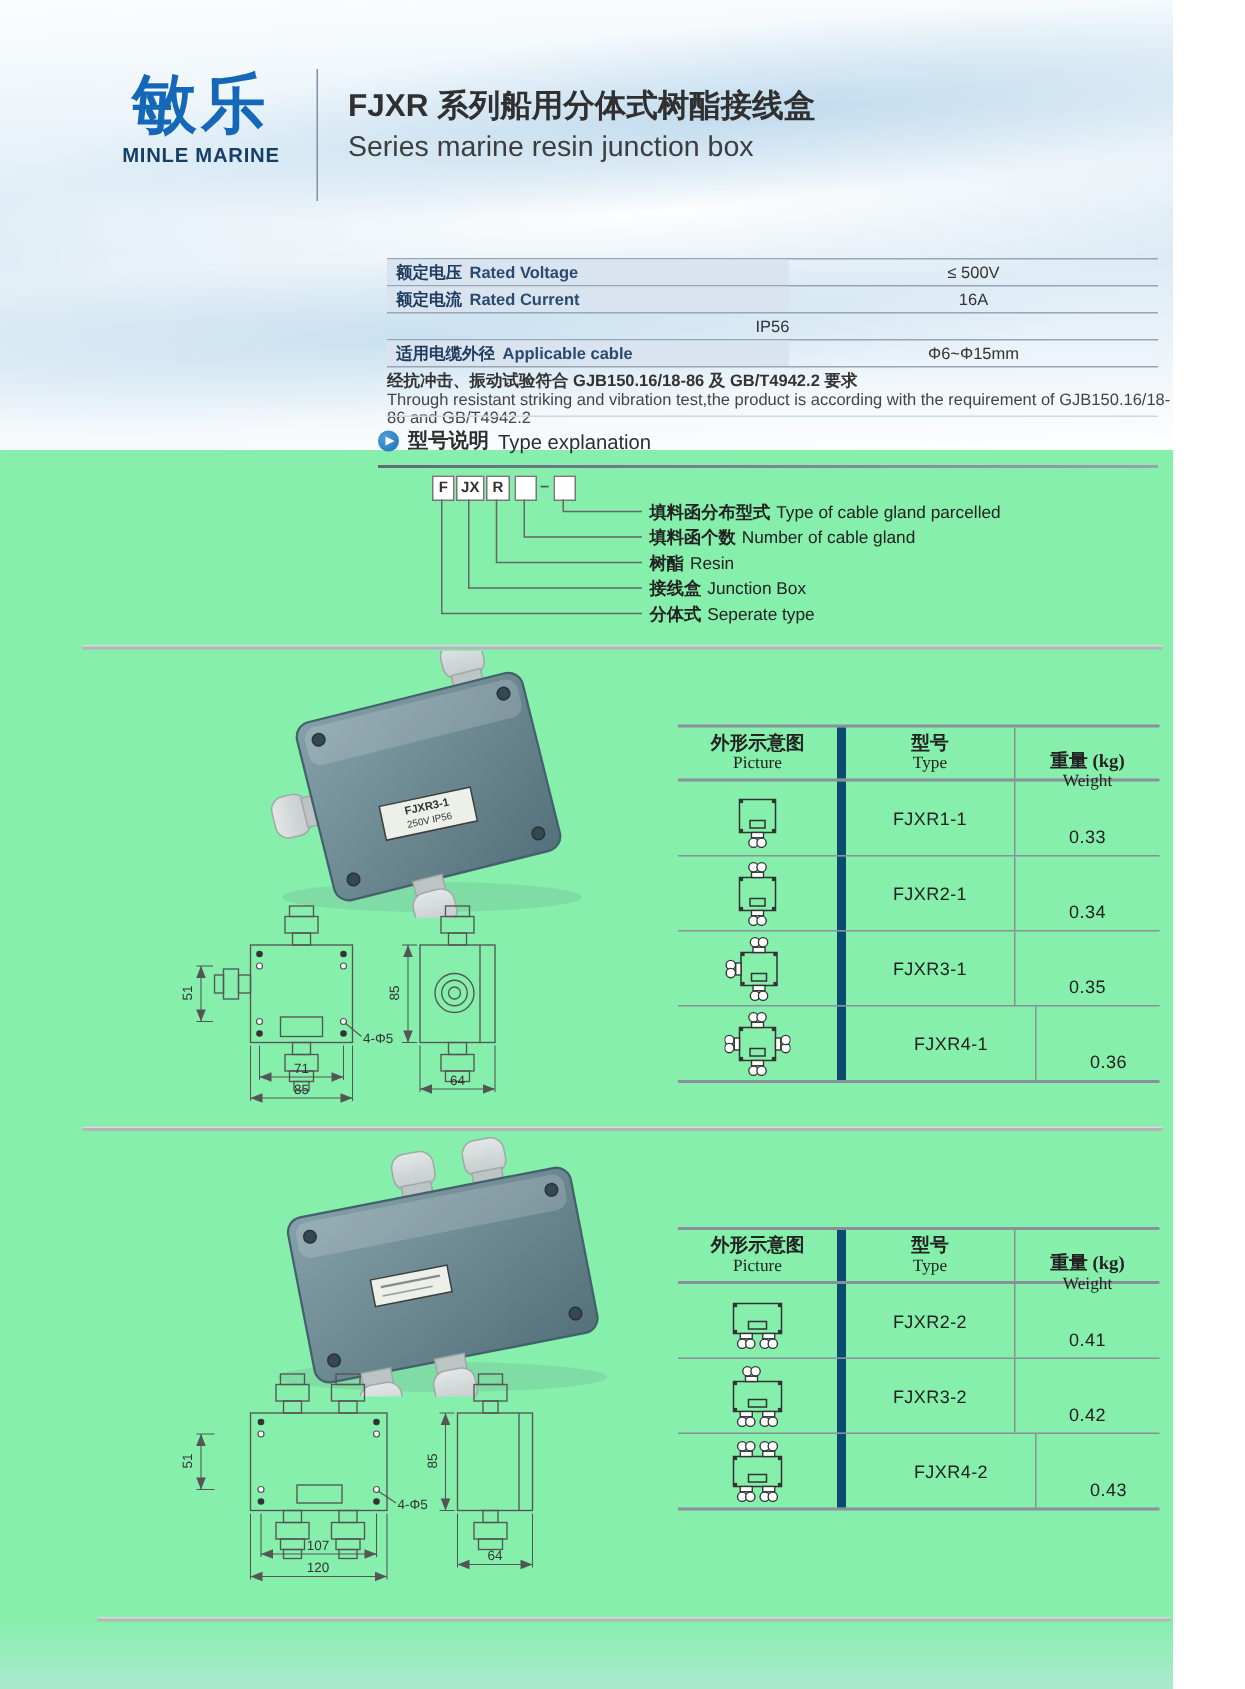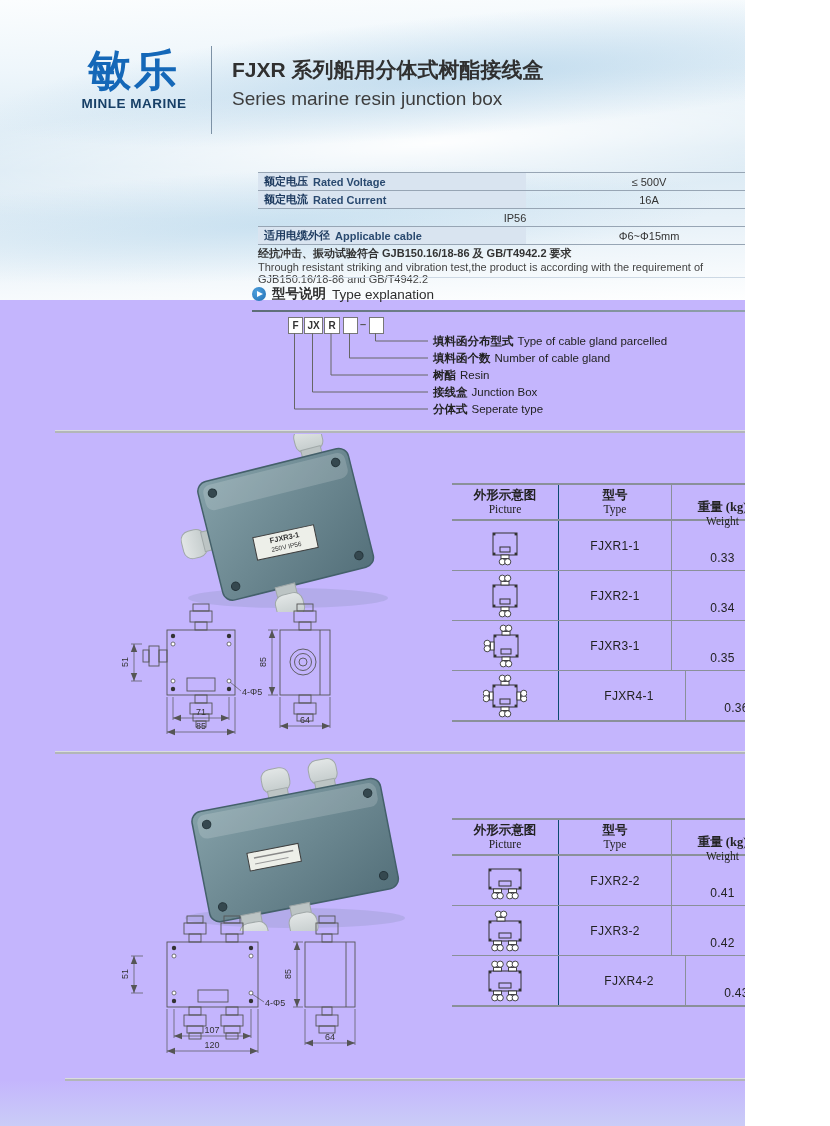--- a/index.html
+++ b/index.html
@@ -1,17 +1,17 @@
 <!DOCTYPE html>
 <html><head>
 <meta charset="utf-8">
 <style>
   html,body{margin:0;padding:0;background:#fff;}
-  #page{position:relative;width:745px;height:1126px;overflow:hidden;background:#c4b5fd;
-        font-family:"Liberation Sans",sans-serif;color:#333;}
+  #page{position:relative;width:745px;height:1126px;overflow:hidden;background:#86efac;
+        font-family:"Liberation Sans",sans-serif;color:#333;padding-left:37px;}
 
   
   .sky{position:absolute;left:0;top:0;width:830px;height:300px;
        background:linear-gradient(178deg,#fbfdfe 0%,#eef6fb 22%,#d7e8f3 52%,#e7f1f8 74%,#ffffff 100%);}
   .wave{position:absolute;border-radius:50%;pointer-events:none;}
   .w1{left:-140px;top:78px;width:1150px;height:130px;transform:rotate(-4deg);
       background:radial-gradient(closest-side,rgba(255,255,255,.95),rgba(255,255,255,0));}
   .w2{right:-220px;top:14px;width:980px;height:120px;transform:rotate(-5deg);
       background:radial-gradient(closest-side,rgba(160,200,228,.55),rgba(160,200,228,0));}
   .w3{left:-180px;top:170px;width:900px;height:110px;transform:rotate(-3deg);
@@ -62,21 +62,21 @@
   .d1{left:55px;top:430px;width:720px;}
   .d2{left:55px;top:751px;width:720px;}
   .d3{left:65px;top:1078px;width:715px;}
 
   
   .ptable{position:absolute;width:321px;border-top:2px solid #8a9099;border-bottom:2px solid #8a9099;background:transparent;}
   .hrow{display:flex;height:34px;border-bottom:2px solid #8a9099;}
   .prow{display:flex;height:49px;border-bottom:1px solid #8a9099;}
   .prow:last-child{border-bottom:none;gap:14px;}
   .cell{display:flex;flex-direction:column;align-items:center;justify-content:center;}
-  .c1{width:106px;border-right:1px solid #0c4a6e;text-align:center;}
+  .c1{width:106px;border-right:6px solid #0c4a6e;text-align:center;}
   .c2{width:112px;border-right:1px solid #8a9099;}
   .c3{flex:1;margin-top:24px;}
   .hcn{font-family:"Liberation Serif",serif;font-weight:bold;font-size:12.5px;color:#222;line-height:1.2;}
   .hen{font-family:"Liberation Serif",serif;font-size:11.5px;color:#222;line-height:1.2;}
   .cellv{font-size:12px;color:#222;letter-spacing:.3px;}
 
   
   .figabs{position:absolute;}
   .dwg text{font-family:"Liberation Sans",sans-serif;font-size:9px;fill:#333;}
   .photo-label-text{font-family:"Liberation Sans",sans-serif;fill:#333;}

